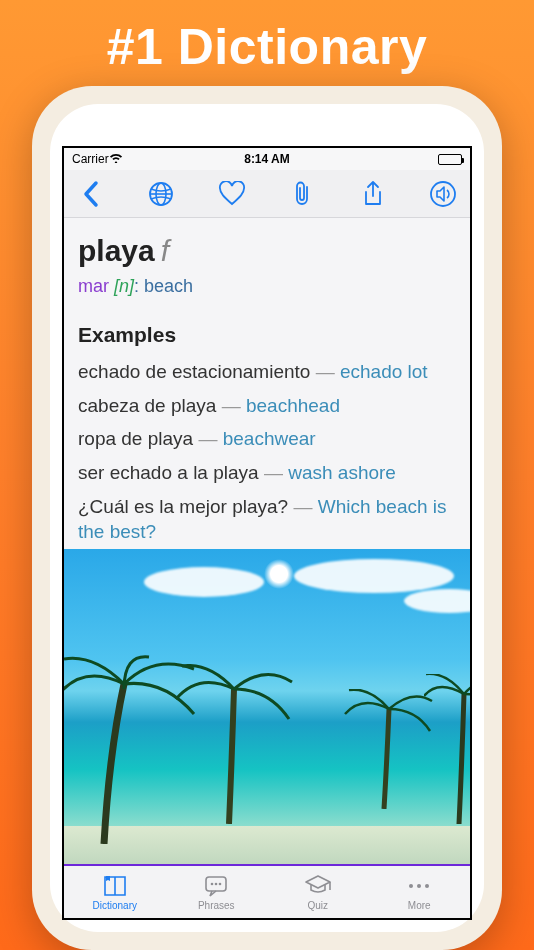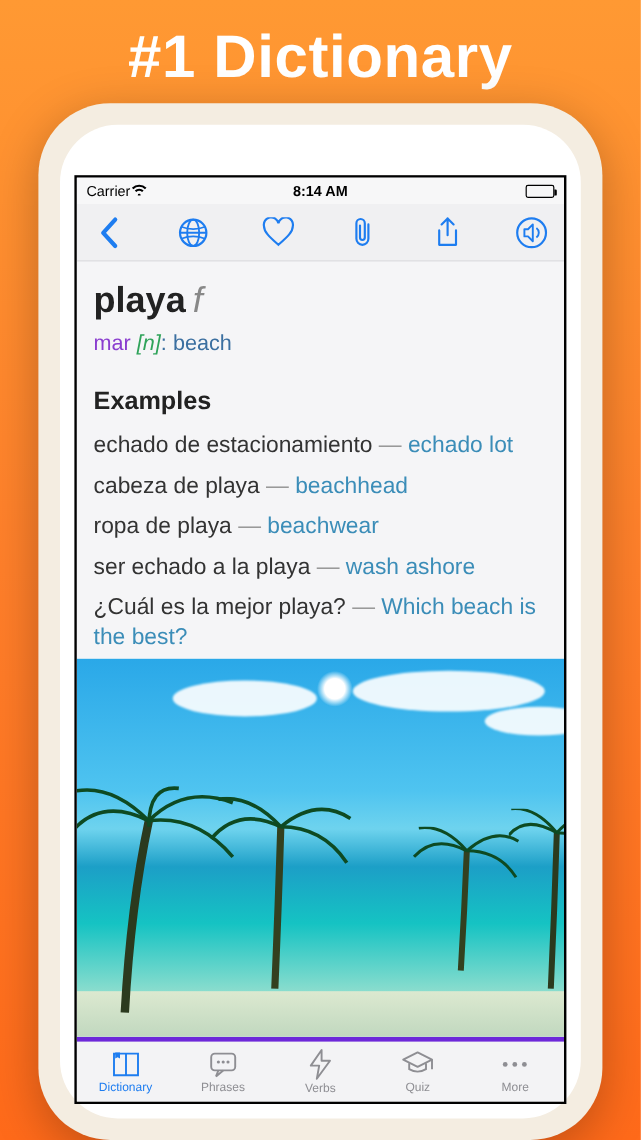--- a/index.html
+++ b/index.html
@@ -157,21 +157,21 @@
   .palm { position:absolute; bottom:40px; }
   .palm svg { display:block; }
   .p1{ left:-10px; bottom:20px;}
   .p2{ left:110px; bottom:40px;}
   .p3{ left:280px; bottom:55px;}
   .p4{ left:360px; bottom:40px;}
   .sand { position:absolute; bottom:0; left:0; right:0; height:38px; background: linear-gradient(180deg,#dce9d0,#c1d8bf); }
   .tabbar {
     height: 54px;
     background: #f3f3f5;
-    border-top: 4px solid #6d28d9;
+    border-top: 2px solid #6d28d9;
     display: flex;
     justify-content: space-around;
     align-items: center;
   }
   .tab {
     display:flex; flex-direction:column; align-items:center; gap:2px;
     color:#8e8e93; font-size:10px;
     width: 20%;
   }
   .tab .tab-icon svg { display:block; }
@@ -352,28 +352,20 @@
                 <path d="M9 17 l-2 5 6-5" fill="none" stroke="currentColor" stroke-width="1.6"></path>
                 <circle cx="9" cy="10" r="1.3" fill="currentColor"></circle>
                 <circle cx="13" cy="10" r="1.3" fill="currentColor"></circle>
                 <circle cx="17" cy="10" r="1.3" fill="currentColor"></circle>
               </svg>
           </span>
           <span>Phrases</span>
         </div>
         <div class="tab">
           <span class="tab-icon">
-            <svg width="22" height="26" viewBox="0 0 22 26">
-                <polygon points="12,1 3,14 10,14 8,25 19,10 12,10" fill="none" stroke="currentColor" stroke-width="1.6" stroke-linejoin="round"></polygon>
-              </svg>
-          </span>
-          <span>Verbs</span>
-        </div>
-        <div class="tab">
-          <span class="tab-icon">
             <svg width="28" height="24" viewBox="0 0 28 24">
                 <path d="M2 8 L14 2 L26 8 L14 14 Z" fill="none" stroke="currentColor" stroke-width="1.6" stroke-linejoin="round"></path>
                 <path d="M7 11 v5 q7 4 14 0 v-5" fill="none" stroke="currentColor" stroke-width="1.6"></path>
                 <line x1="26" y1="8" x2="26" y2="16" stroke="currentColor" stroke-width="1.6"></line>
               </svg>
           </span>
           <span>Quiz</span>
         </div>
         <div class="tab">
           <span class="tab-icon">

